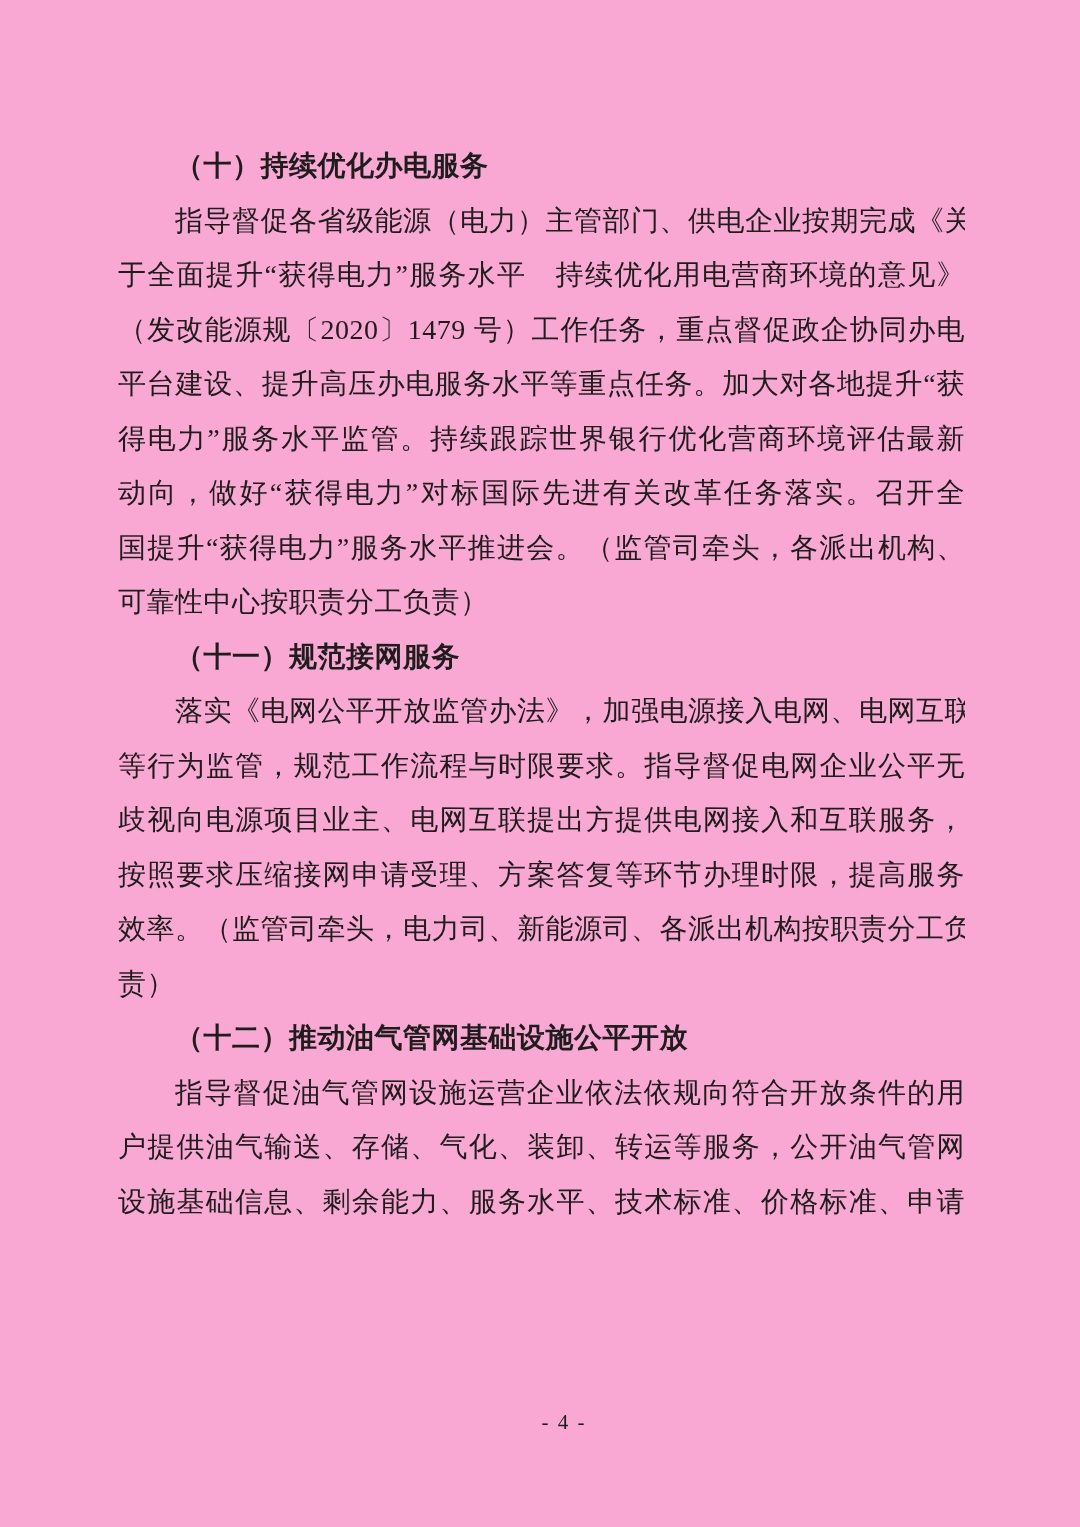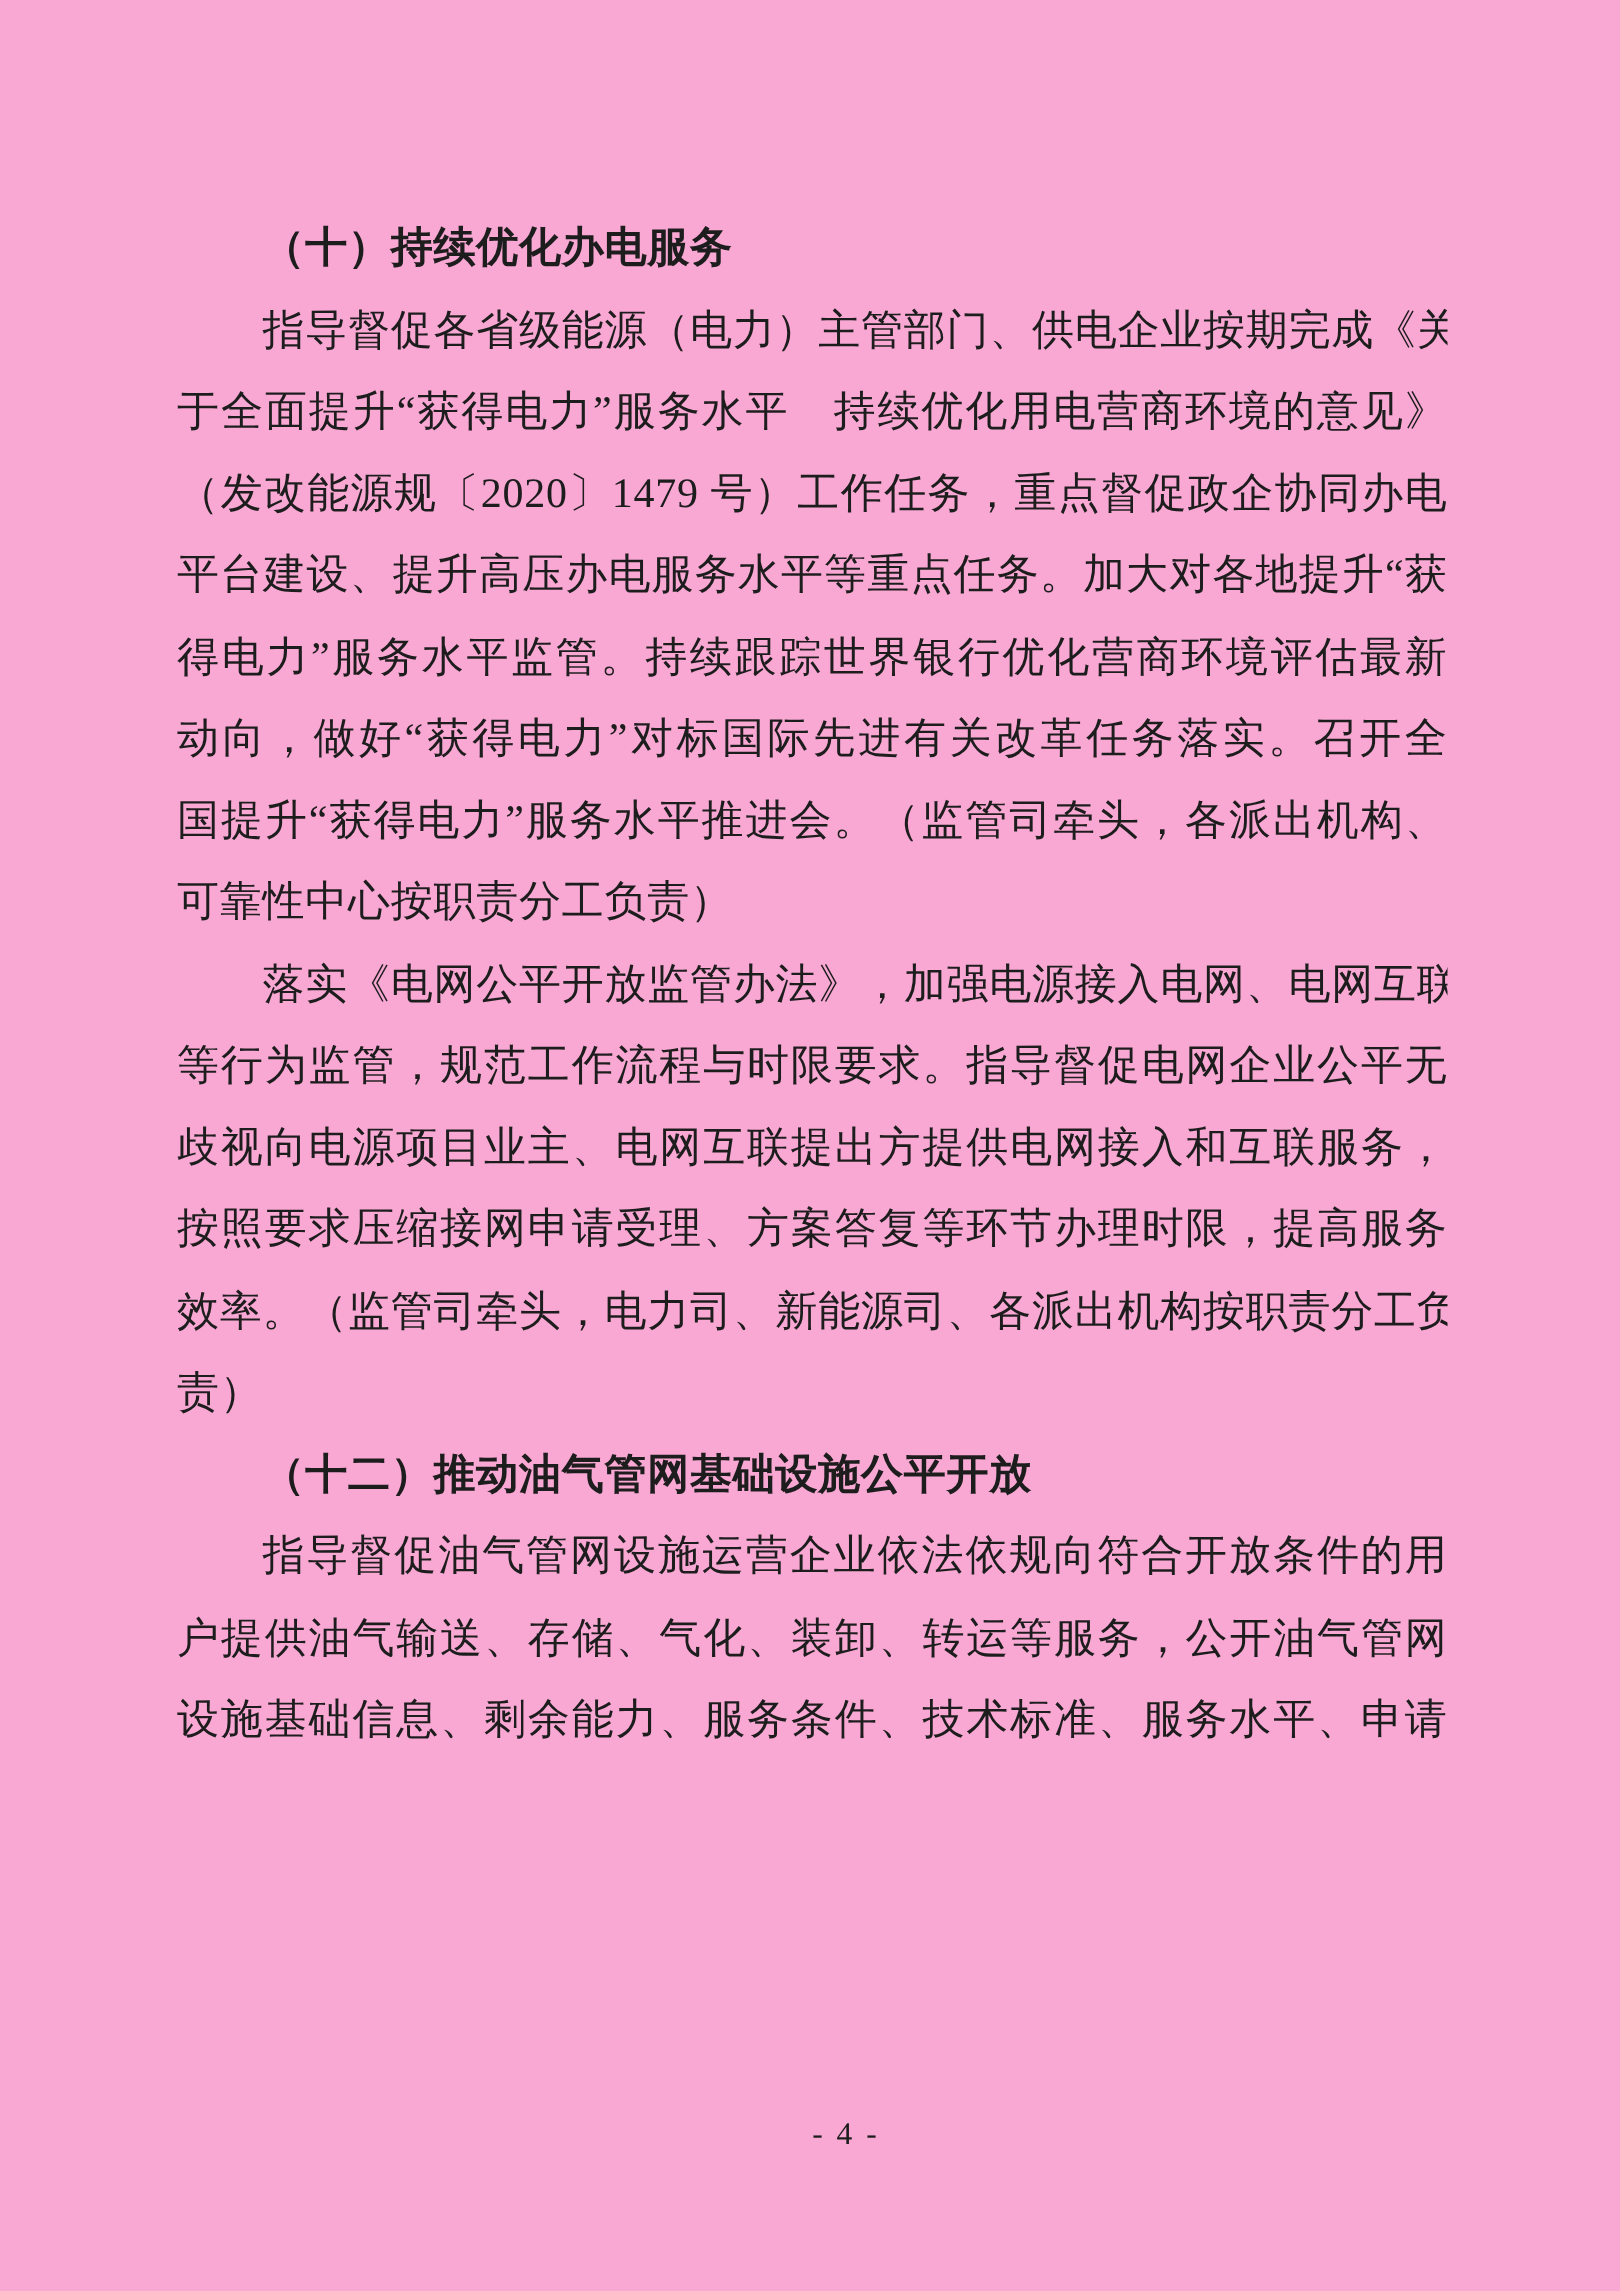--- a/index.html
+++ b/index.html
@@ -68,25 +68,26 @@
   <div class="content" id="content">
       <div class="line heading">（十）持续优化办电服务</div>
       <div class="line first">指导督促各省级能源（电力）主管部门、供电企业按期完成《关</div>
       <div class="line">于全面提升“获得电力”服务水平　持续优化用电营商环境的意见》</div>
       <div class="line">（发改能源规〔2020〕1479 号）工作任务，重点督促政企协同办电</div>
       <div class="line">平台建设、提升高压办电服务水平等重点任务。加大对各地提升“获</div>
       <div class="line">得电力”服务水平监管。持续跟踪世界银行优化营商环境评估最新</div>
       <div class="line">动向，做好“获得电力”对标国际先进有关改革任务落实。召开全</div>
       <div class="line">国提升“获得电力”服务水平推进会。（监管司牵头，各派出机构、</div>
       <div class="line last">可靠性中心按职责分工负责）</div>
+      <div class="line heading">（十一）规范接网服务</div>
       <div class="line first">落实《电网公平开放监管办法》，加强电源接入电网、电网互联</div>
       <div class="line">等行为监管，规范工作流程与时限要求。指导督促电网企业公平无</div>
       <div class="line">歧视向电源项目业主、电网互联提出方提供电网接入和互联服务，</div>
       <div class="line">按照要求压缩接网申请受理、方案答复等环节办理时限，提高服务</div>
       <div class="line">效率。（监管司牵头，电力司、新能源司、各派出机构按职责分工负</div>
       <div class="line last">责）</div>
       <div class="line heading">（十二）推动油气管网基础设施公平开放</div>
       <div class="line first">指导督促油气管网设施运营企业依法依规向符合开放条件的用</div>
       <div class="line">户提供油气输送、存储、气化、装卸、转运等服务，公开油气管网</div>
-      <div class="line">设施基础信息、剩余能力、服务条件、技术标准、服务水平、申请</div>
+      <div class="line">设施基础信息、剩余能力、服务水平、技术标准、价格标准、申请</div>
     </div>
   <div class="footer">- 4 -</div>
 </div>
 
 </body></html>

